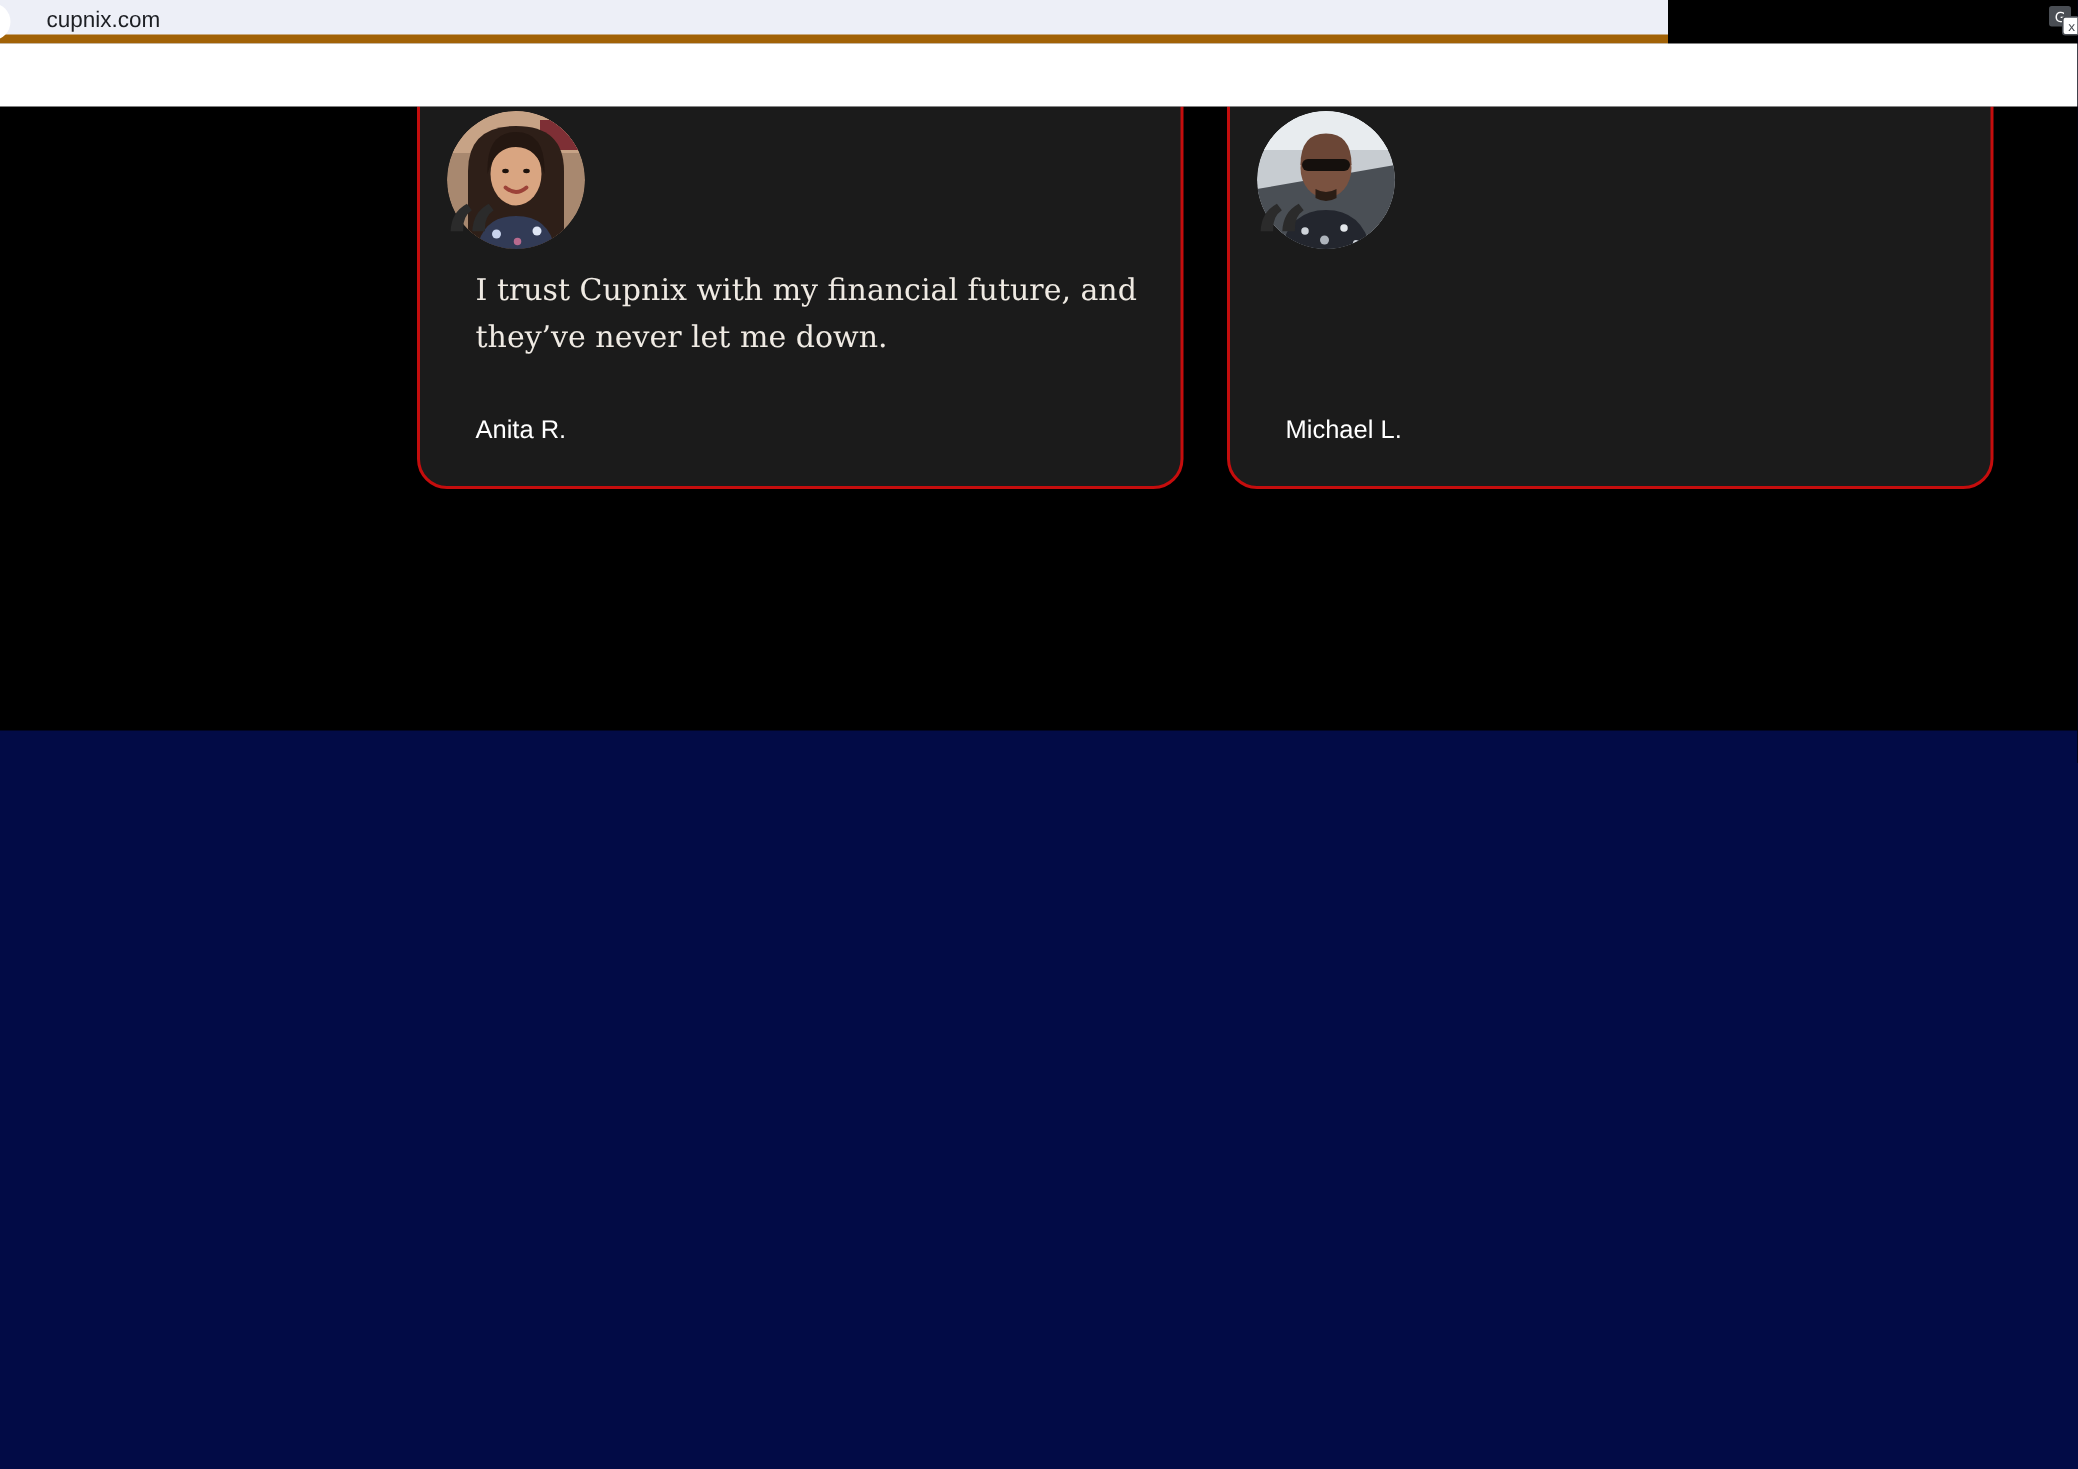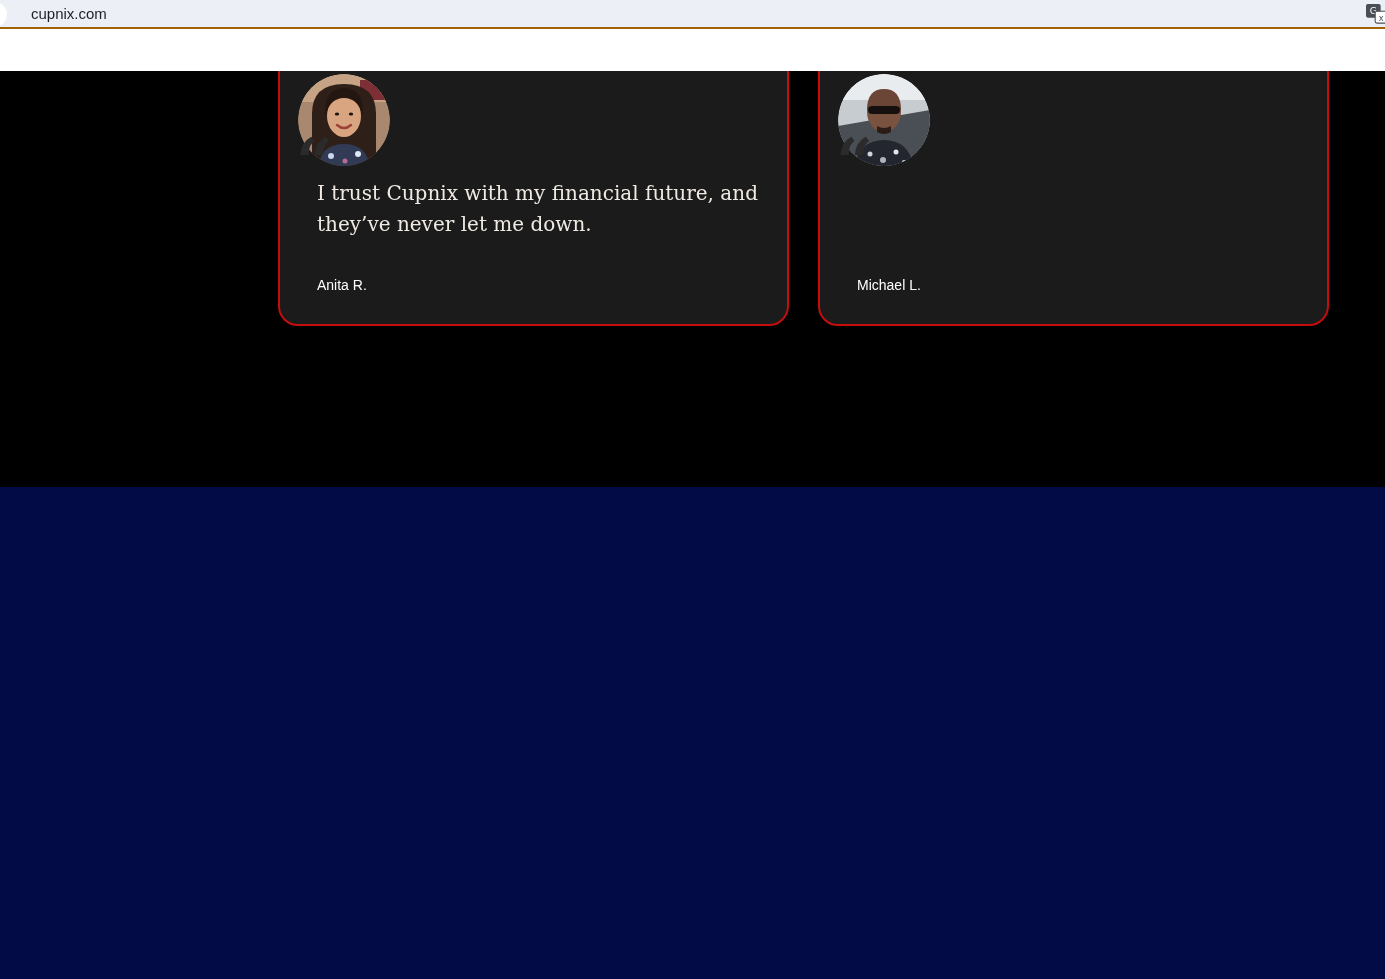--- a/index.html
+++ b/index.html
@@ -1,22 +1,22 @@
 <!DOCTYPE html>
 <html><head>
 <meta charset="utf-8">
 <style>
   * { margin:0; padding:0; box-sizing:border-box; }
   html,body { width:1385px; height:979px; overflow:hidden; background:#000; }
   body { font-family:"Liberation Sans", sans-serif; position:relative; }
 
   
   .urlbar {
-    position:absolute; left:0; top:0; width:1385px; height:29px;
-    background:#edeff7; border-bottom:2px solid #a16207;
+    position:absolute; left:0; top:0; width:1112px; height:29px;
+    background:#edeff7; border-bottom:6px solid #a16207;
   }
   .urlbar-circle {
     position:absolute; left:-18px; top:2px; width:25px; height:25px;
     border-radius:50%; background:#ffffff;
   }
   .urlbar-text {
     position:absolute; left:31px; top:5px; font-size:15px; color:#1d1f24;
   }
   .translate-icon { position:absolute; left:1366px; top:3px; width:22px; height:22px; }
 
@@ -44,21 +44,21 @@
   .t-quote-mark {
     position:absolute; left:16px; top:118px; font-family:"DejaVu Serif", serif;
     font-size:64px; color:#2b2b2b; font-weight:bold; line-height:1;
   }
   .t-quote {
     position:absolute; left:37px; top:166px; width:452px;
     font-family:"DejaVu Serif", serif; 
     font-size:20px; line-height:31px; color:#efeae3;
   }
   .t-name {
-    position:absolute; left:37px; top:265px; font-size:14px; color:#ffffff;
+    position:absolute; left:37px; top:265px; font-size:17px; color:#ffffff;
   }
 
   
   .footer {
     position:absolute; left:0; top:487px; width:1385px; height:492px;
     background:#020b46;
   }
 </style>
 </head>
 <body>

